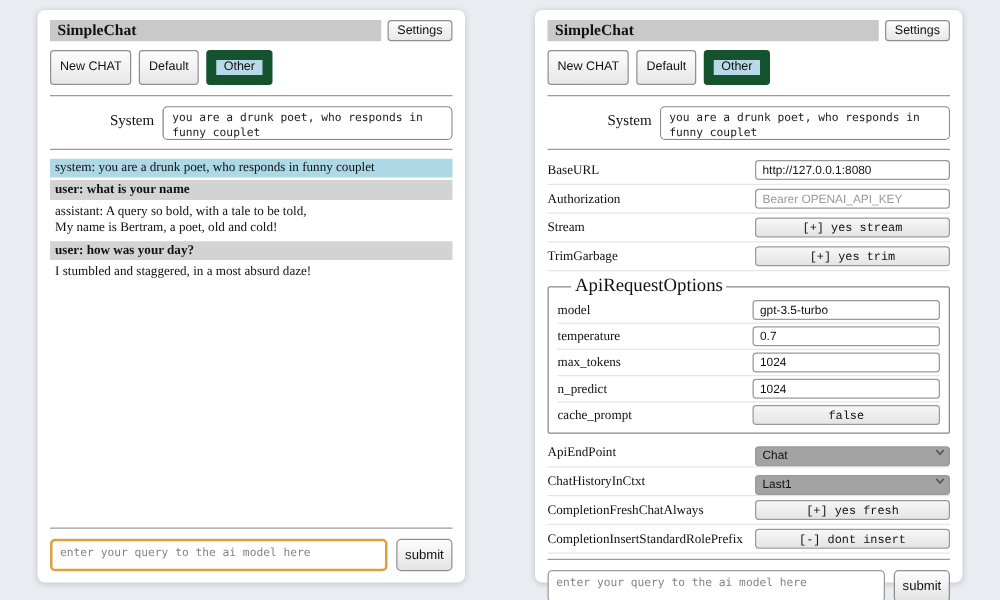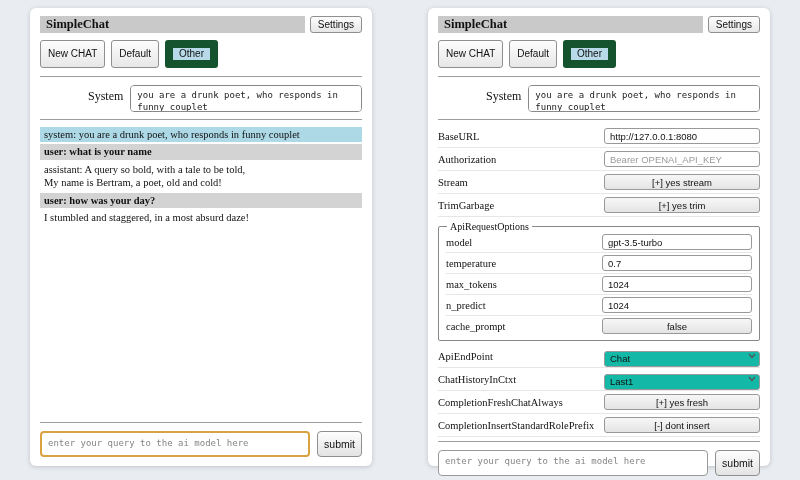--- a/index.html
+++ b/index.html
@@ -80,38 +80,38 @@
   }
   .slabel{font-size:10.5px;color:#111;white-space:nowrap;}
   .ctrl{width:156px;flex:none;box-sizing:border-box;}
   input.ctrl{
     height:16px;border:1px solid #999;border-radius:3px;background:#fff;
     font-family:"Liberation Sans", sans-serif;font-size:9.5px;
     padding:0 5px;color:#111;outline:none;
   }
   input.ctrl::placeholder{color:#9a9a9a;}
   button.ctrl{
-    height:16px;font-family:Liberation Sans, sans-serif;font-size:9.5px;
+    height:16px;font-family:Liberation Mono, monospace;font-size:9.5px;
     color:#111;background:linear-gradient(#f7f7f7,#e4e4e4);
     border:1px solid #999;border-radius:3px;cursor:pointer;padding:0;
   }
   .selwrap{position:relative;width:156px;height:16px;flex:none;}
   select.ctrl{
     appearance:none;-webkit-appearance:none;width:156px;height:16px;
-    border:1px solid #999;border-radius:3px;background:#14b8a6;
+    border:1px solid #999;border-radius:3px;background:#a3a3a3;
     font-family:"Liberation Sans", sans-serif;font-size:9.5px;color:#111;
     padding:0 14px 0 5px;outline:none;
   }
   .chev{position:absolute;right:4px;top:5px;pointer-events:none;line-height:0;}
 
   fieldset.apiopts{
     border:1px solid #888;border-radius:2px;
     margin:4px 0 4px 0;padding:0 7px 4px 7px;
   }
-  fieldset.apiopts legend{font-size:10px;color:#111;padding:0 3px;margin-left:1px;}
+  fieldset.apiopts legend{font-size:15px;color:#111;padding:0 3px;margin-left:11px;}
   fieldset.apiopts .srow{padding:2px 0;}
   fieldset.apiopts .srow:last-child{border-bottom:none;}
   fieldset.apiopts .ctrl,fieldset.apiopts .selwrap{width:150px;}
 </style>
 </head>
 <body>
 
 <div class="panel" id="left-panel">
   <div class="hdr">
     <div class="titlebar">SimpleChat</div>

